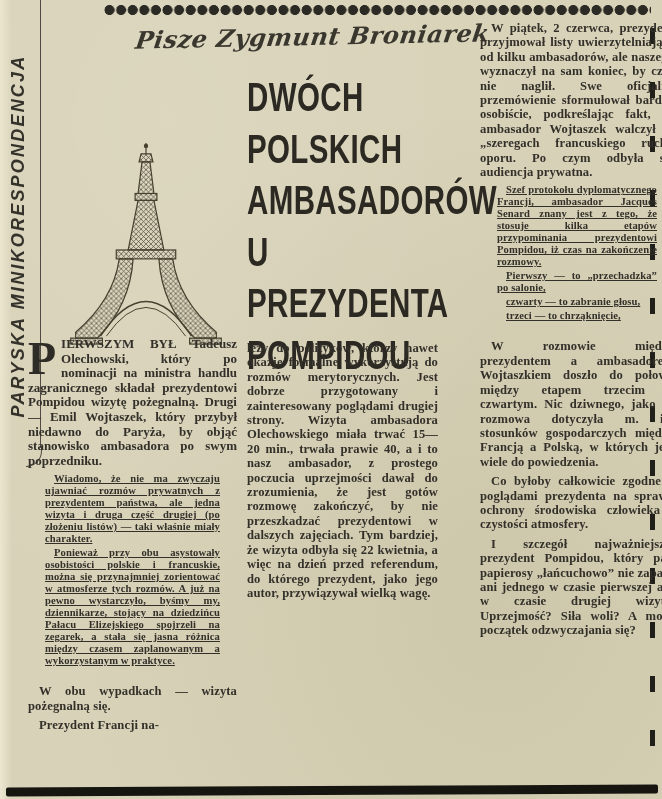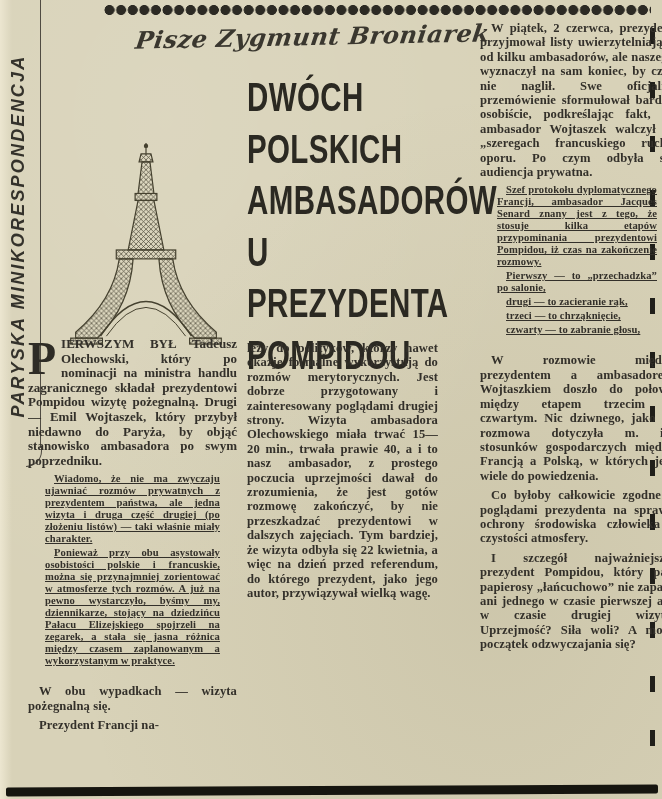--- a/index.html
+++ b/index.html
@@ -123,20 +123,19 @@
       <div class="para large">W obu wypadkach — wizyta pożegnalną się.</div>
       <div class="para large">Prezydent Francji na-</div>
     </div>
   <div class="col" id="col2">
       <div class="para large flush">leży do polityków, którzy nawet okazje formalne wykorzystują do rozmów merytorycznych. Jest dobrze przygotowany i zainteresowany poglądami drugiej strony. Wizyta ambasadora Olechowskiego miała trwać 15—20 min., trwała prawie 40, a i to nasz ambasador, z prostego poczucia uprzejmości dawał do zrozumienia, że jest gotów rozmowę zakończyć, by nie przeszkadzać prezydentowi w dalszych zajęciach. Tym bardziej, że wizyta odbyła się 22 kwietnia, a więc na dzień przed referendum, do którego prezydent, jako jego autor, przywiązywał wielką wagę.</div>
     </div>
   <div class="col" id="col3">
       <div class="para large">W piątek, 2 czerwca, prezydent przyjmował listy uwierzytelniające od kilku ambasadorów, ale naszego wyznaczył na sam koniec, by czas nie naglił. Swe oficjalne przemówienie sformułował bardzo osobiście, podkreślając fakt, że ambasador Wojtaszek walczył w „szeregach francuskiego ruchu oporu. Po czym odbyła się audiencja prywatna.</div>
       <div class="para small">Szef protokołu dyplomatycznego Francji, ambasador Jacques Senard znany jest z tego, że stosuje kilka etapów przypominania prezydentowi Pompidou, iż czas na zakończenie rozmowy.</div>
       <div class="para small">Pierwszy — to „przechadzka” po salonie,</div>
-      <div class="para small">drugi — to zacieranie rąk,</div>
+      <div class="para small">czwarty — to zabranie głosu,</div>
       <div class="para small">trzeci — to chrząknięcie,</div>
-      <div class="para small">czwarty — to zabranie głosu,</div>
       <div class="para large">W rozmowie między prezydentem a ambasadorem Wojtaszkiem doszło do połowy między etapem trzecim a czwartym. Nic dziwnego, jako że rozmowa dotyczyła m. in. stosunków gospodarczych między Francją a Polską, w których jest wiele do powiedzenia.</div>
       <div class="para large">Co byłoby całkowicie zgodne z poglądami prezydenta na sprawy ochrony środowiska człowieka i czystości atmosfery.</div>
       <div class="para large">I szczegół najważniejszy, prezydent Pompidou, który pali papierosy „łańcuchowo” nie zapalił ani jednego w czasie pierwszej ani w czasie drugiej wizyty. Uprzejmość? Siła woli? A może początek odzwyczajania się?</div>
     </div>
 </div>
 
 </body></html>

